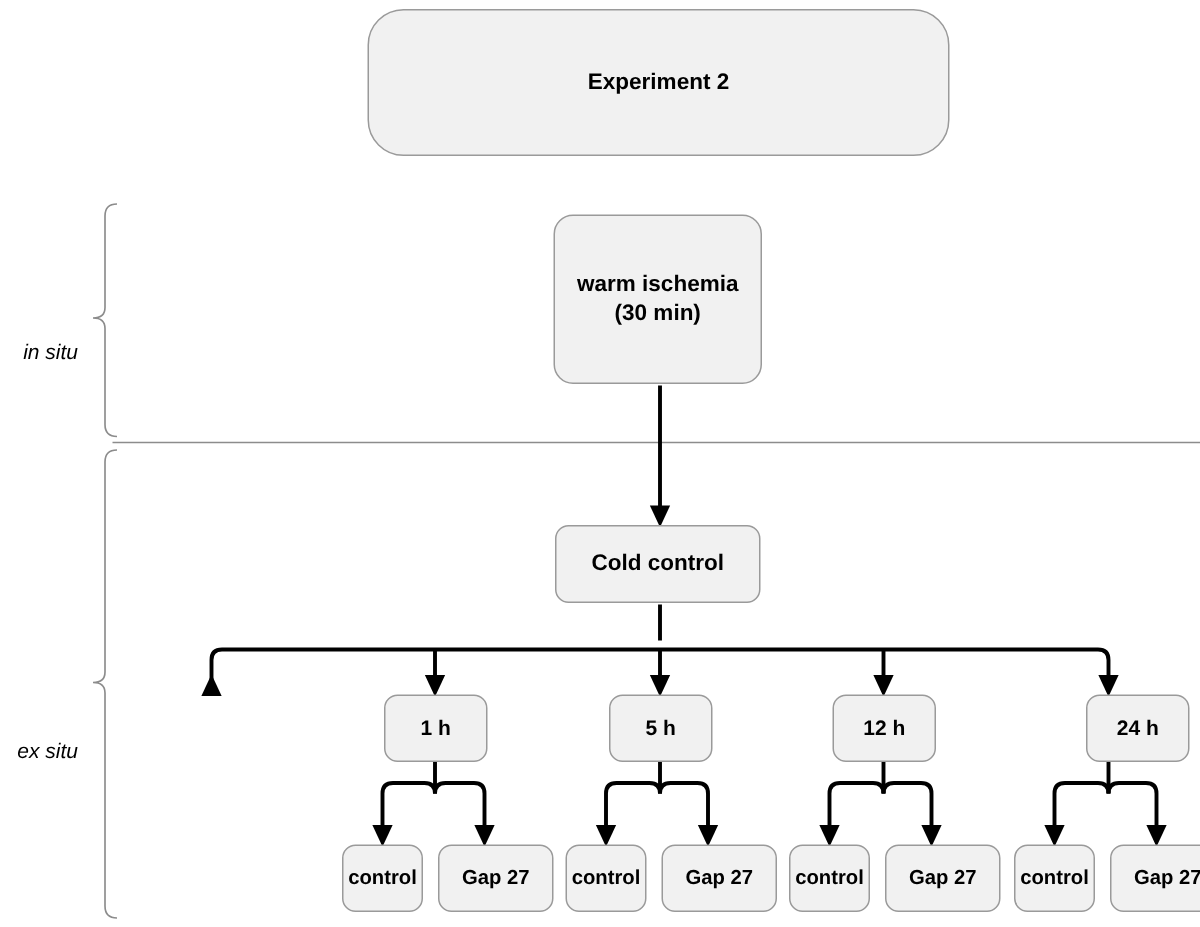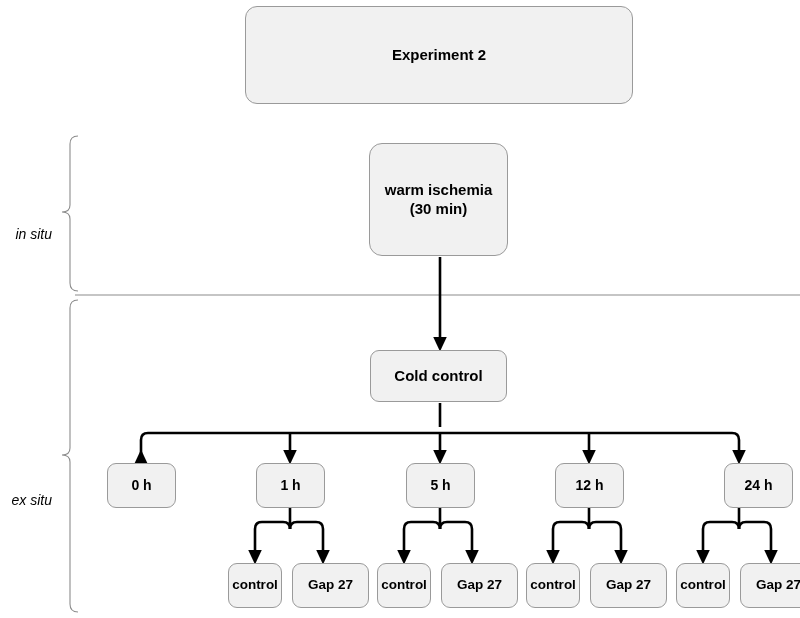--- a/index.html
+++ b/index.html
@@ -37,21 +37,21 @@
     text-align: center;
     color: #000000;
     font-weight: bold;
     line-height: 1.22;
   }
   .node-title {
     left: 245px;
     top: 6px;
     width: 388px;
     height: 98px;
-    border-radius: 12px;
+    border-radius: 24px;
     font-size: 15px;
   }
   .node-warm {
     left: 369px;
     top: 143px;
     width: 139px;
     height: 113px;
     border-radius: 13px;
     font-size: 15px;
   }
@@ -151,21 +151,20 @@
 
   <div class="node node-warm">
     <div>
       <div>warm ischemia</div>
       <div>(30 min)</div>
     </div>
   </div>
 
   <div class="node node-cold">Cold control</div>
 
-  <div class="node node-time" style="left:107px;">0 h</div>
   <div class="node node-time" style="left:256px;">1 h</div>
   <div class="node node-time" style="left:406px;">5 h</div>
   <div class="node node-time" style="left:555px;">12 h</div>
   <div class="node node-time" style="left:724px;">24 h</div>
 
   <div class="node node-leaf control" style="left:228px;">control</div>
   <div class="node node-leaf gap" style="left:292px;">Gap 27</div>
 
   <div class="node node-leaf control" style="left:377px;">control</div>
   <div class="node node-leaf gap" style="left:441px;">Gap 27</div>

